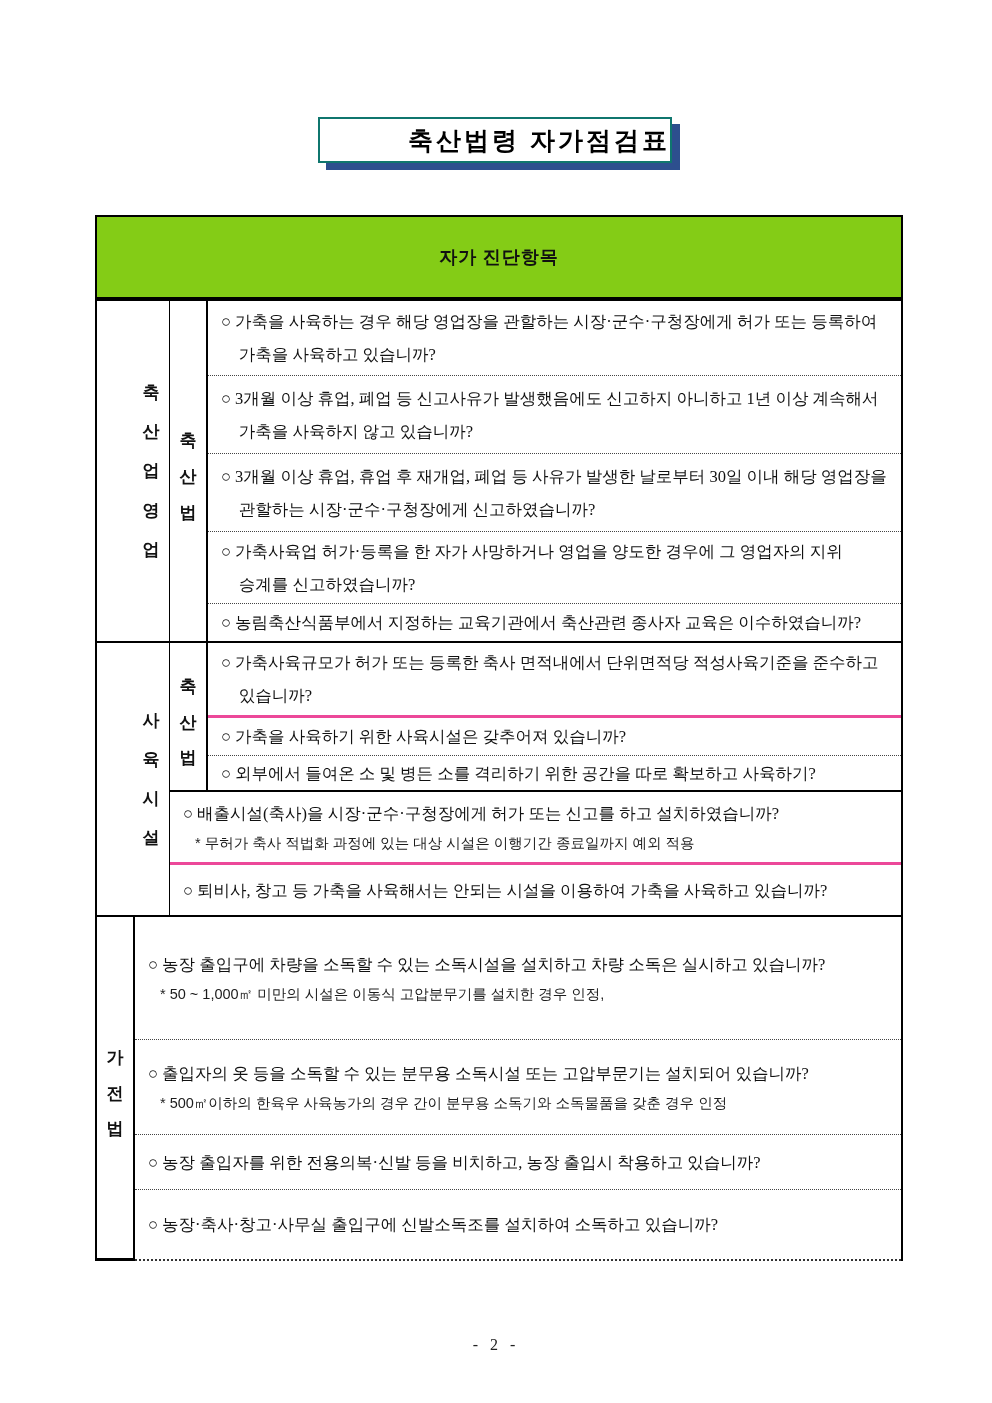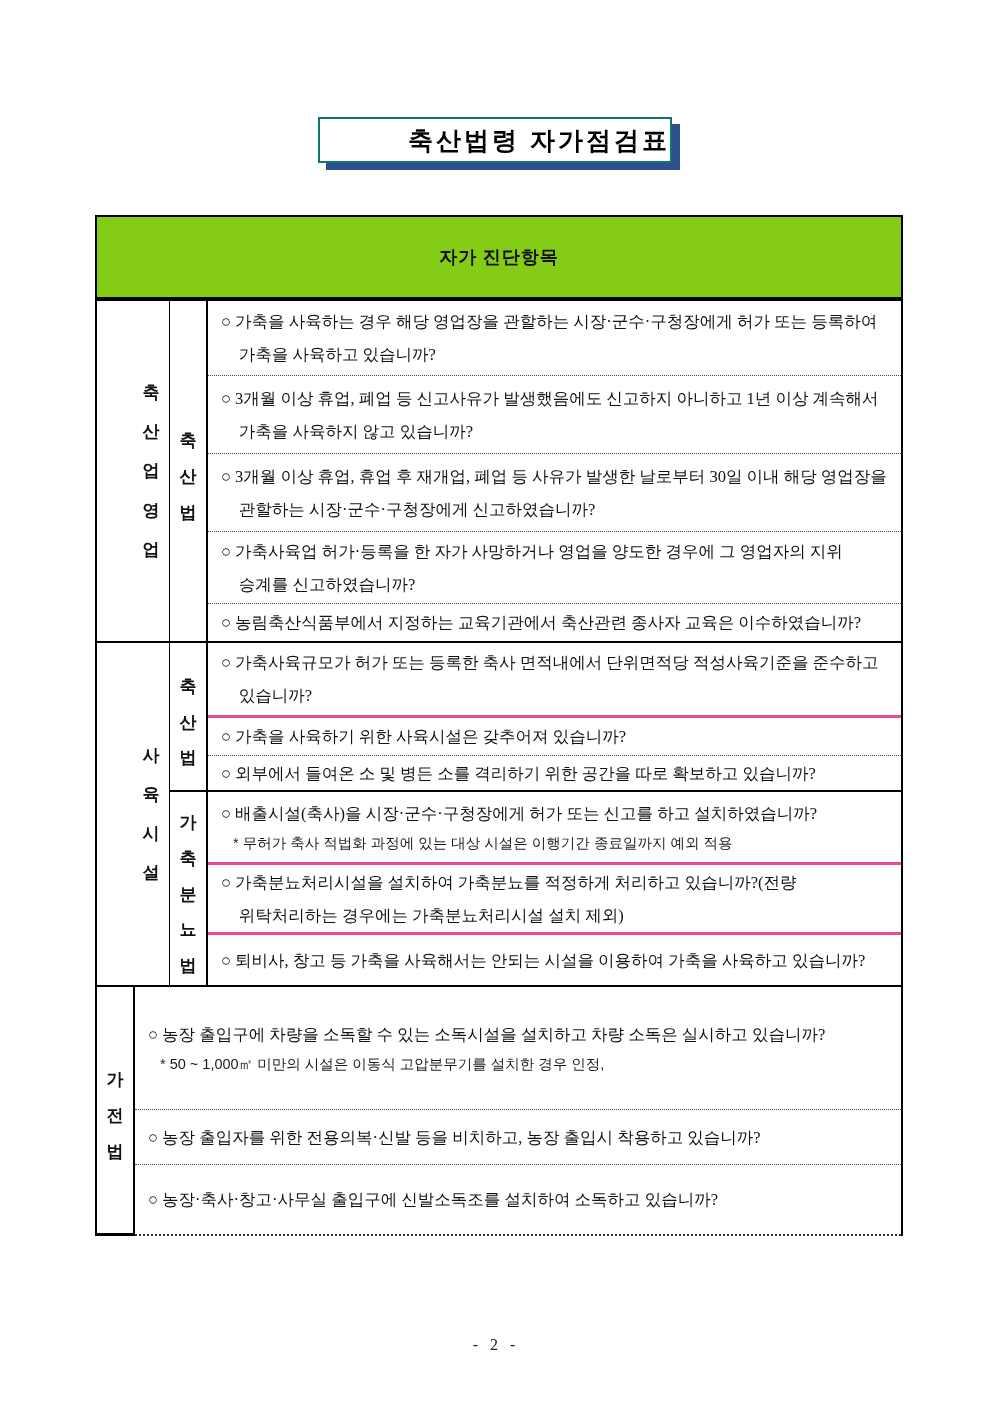--- a/index.html
+++ b/index.html
@@ -159,55 +159,53 @@
             <div class="law-text">축산법</div>
           </div>
           <div class="items">
             <div class="item" style="height:72px">
               <div class="q">○ 가축사육규모가 허가 또는 등록한 축사 면적내에서 단위면적당 적성사육기준을 준수하고 있습니까?</div>
             </div>
             <div class="item div-solid" style="height:40px">
               <div class="q">○ 가축을 사육하기 위한 사육시설은 갖추어져 있습니까?</div>
             </div>
             <div class="item div-dot" style="height:35px">
-              <div class="q">○ 외부에서 들여온 소 및 병든 소를 격리하기 위한 공간을 따로 확보하고 있습니까?</div>
-            </div>
-          </div>
-        </div>
-        <div class="subgroup">
-          <div class="law-cell">
-            <div class="law-text">가축분뇨법</div>
-          </div>
+              <div class="q">○ 외부에서 들여온 소 및 병든 소를 격리하기 위한 공간을 따로 확보하고 사육하기?</div>
+            </div>
+          </div>
+        </div>
+        <div class="subgroup">
           <div class="items">
             <div class="item" style="height:70px">
               <div class="q">○ 배출시설(축사)을 시장·군수·구청장에게 허가 또는 신고를 하고 설치하였습니까?</div>
               <div class="note">* 무허가 축사 적법화 과정에 있는 대상 시설은 이행기간 종료일까지 예외 적용</div>
             </div>
-            <div class="item div-solid" style="height:70px">
-              <div class="q">○ 가축분뇨처리시설을 설치하여 가축분뇨를 적정하게 처리하고 있습니까?(전량 위탁처리하는 경우에는 가축분뇨처리시설 설치 제외)</div>
-            </div>
             <div class="item div-solid" style="height:53px">
               <div class="q">○ 퇴비사, 창고 등 가축을 사육해서는 안되는 시설을 이용하여 가축을 사육하고 있습니까?</div>
             </div>
           </div>
         </div>
       </div>
     </div>
 
     <div class="section last">
       <div class="sec-right">
         <div class="subgroup">
           <div class="law-cell">
             <div class="law-text">가전법</div>
           </div>
           <div class="items">
             <div class="item" style="height:122px">
               <div class="q">○ 농장 출입구에 차량을 소독할 수 있는 소독시설을 설치하고 차량 소독은 실시하고 있습니까?</div>
               <div class="note">* 50 ~ 1,000㎡ 미만의 시설은 이동식 고압분무기를 설치한 경우 인정,</div>
             </div>
+            <div class="item div-dot" style="height:95px">
+              <div class="q">○ 출입자의 옷 등을 소독할 수 있는 분무용 소독시설 또는 고압부문기는 설치되어 있습니까?</div>
+              <div class="note">* 500㎡이하의 한육우 사육농가의 경우 간이 분무용 소독기와 소독물품을 갖춘 경우 인정</div>
+            </div>
             <div class="item div-dot" style="height:55px">
               <div class="q">○ 농장 출입자를 위한 전용의복·신발 등을 비치하고, 농장 출입시 착용하고 있습니까?</div>
             </div>
             <div class="item div-dot" style="height:70px">
               <div class="q">○ 농장·축사·창고·사무실 출입구에 신발소독조를 설치하여 소독하고 있습니까?</div>
             </div>
           </div>
         </div>
       </div>
     </div>

